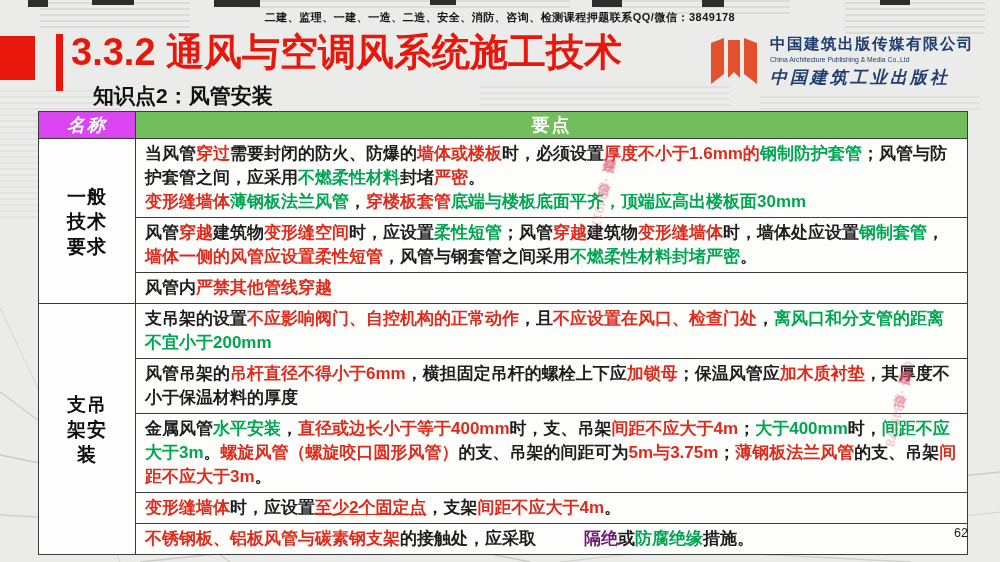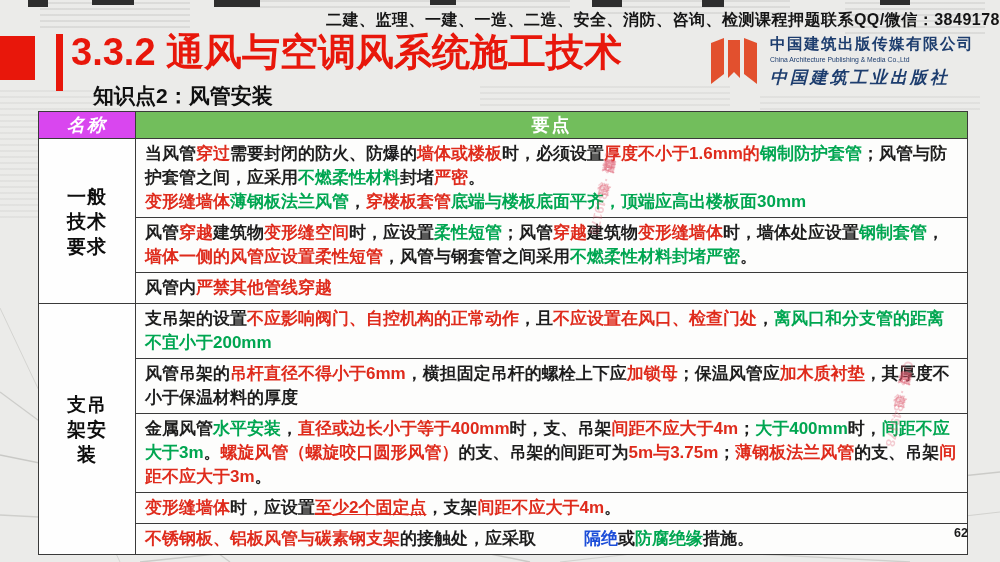--- a/index.html
+++ b/index.html
@@ -10,21 +10,21 @@
   .s1{left:40px;top:2px;width:150px;height:30px;}
   .s2{left:240px;top:0px;width:330px;height:10px;}
   .s3{left:600px;top:0px;width:190px;height:14px;}
   .s4{left:845px;top:2px;width:140px;height:34px;}
   .s5{left:0px;top:90px;width:120px;height:130px;opacity:.45;}
   .s6{left:480px;top:86px;width:250px;height:24px;opacity:.5;}
   .s7{left:760px;top:96px;width:220px;height:16px;opacity:.5;}
   .topdash{position:absolute;top:0;height:7px;background:#2e2e2e;z-index:1;}
   .d1{left:28px;width:20px;}.d2{left:92px;width:42px;height:5px;}.d3{left:214px;width:46px;}
   .d4{left:430px;width:26px;height:5px;}.d5{left:592px;width:30px;}.d6{left:702px;width:22px;}.d7{left:880px;width:30px;height:5px;}
-  .topbar{position:absolute;top:10px;left:0;width:100%;text-align:right;font-size:16px;
+  .topbar{position:absolute;top:10px;left:0;width:100%;text-align:center;font-size:11px;
           font-weight:700;color:#151515;letter-spacing:.5px;z-index:2;}
   .red-square{position:absolute;left:0;top:36px;width:35px;height:44px;z-index:2;}
   .red-vbar{position:absolute;left:56px;top:34px;width:7px;height:57px;z-index:2;}
   .title{position:absolute;left:71px;top:27px;margin:0;font-size:38px;font-weight:900;
          letter-spacing:0px;z-index:2;white-space:nowrap;}
   .subtitle{position:absolute;left:93px;top:82px;margin:0;font-size:21px;font-weight:800;color:#101010;
             border-bottom:2.5px solid #141414;padding:0 3px 2px 0;z-index:2;white-space:nowrap;}
   .publisher{position:absolute;right:26px;top:34px;display:flex;align-items:flex-start;gap:9px;z-index:2;}
   .pub-text{display:flex;flex-direction:column;}
   .pub-cn{font-size:15.5px;font-weight:800;letter-spacing:1.5px;white-space:nowrap;}
@@ -38,21 +38,21 @@
   .content-table{position:absolute;left:38px;top:111px;width:930px;border-collapse:collapse;
                  background:#fdfdfc;z-index:3;}
   .content-table th,.content-table td{border:1.6px solid #3a3a3a;}
   .content-table thead th{color:#fff;font-size:18px;font-weight:800;height:26px;padding:0;letter-spacing:2px;}
   th.name-col{width:96px;}
   td.name-cell{text-align:center;vertical-align:middle;font-weight:800;font-size:19px;
                line-height:25px;color:#0e0e0e;background:#fefefe;letter-spacing:1px;}
   td.point-cell{padding:3px 9px;font-size:17px;font-weight:600;line-height:24px;vertical-align:middle;}
   .footer{position:absolute;bottom:6px;left:0;width:100%;text-align:center;font-size:11.5px;
           font-weight:700;letter-spacing:.5px;z-index:2;}
-  .page-number{position:absolute;right:32px;bottom:22px;font-size:12.5px;font-weight:700;color:#1a1a1a;z-index:4;}
+  .page-number{position:absolute;right:32px;bottom:22px;font-size:12.5px;font-weight:400;color:#1a1a1a;z-index:4;}
 </style>
 </head>
 <body>
 
 <div class="slide">
 
   <svg class="bg-lines" viewBox="0 0 1000 562">
     <line x1="0" y1="455" x2="530" y2="562" stroke="#c9c9c6" stroke-width="1.5"></line>
     <line x1="0" y1="515" x2="910" y2="562" stroke="#cfcfcc" stroke-width="1.3"></line>
     <line x1="0" y1="392" x2="230" y2="562" stroke="#cdcdca" stroke-width="1.3"></line>
@@ -149,21 +149,21 @@
             <div><span style="color: rgb(29, 29, 29);">金属风管</span><span style="color: rgb(0, 166, 81);">水平安装</span><span style="color: rgb(29, 29, 29);">，</span><span style="color: rgb(223, 43, 28);">直径或边长小于等于400mm</span><span style="color: rgb(29, 29, 29);">时，支、吊架</span><span style="color: rgb(223, 43, 28);">间距不应大于4m</span><span style="color: rgb(29, 29, 29);">；</span><span style="color: rgb(0, 166, 81);">大于400mm</span><span style="color: rgb(29, 29, 29);">时，</span><span style="color: rgb(0, 166, 81);">间距不应大于3m</span><span style="color: rgb(29, 29, 29);">。</span><span style="color: rgb(223, 43, 28);">螺旋风管（螺旋咬口圆形风管）</span><span style="color: rgb(29, 29, 29);">的支、吊架的间距可为</span><span style="color: rgb(223, 43, 28);">5m与3.75m</span><span style="color: rgb(29, 29, 29);">；</span><span style="color: rgb(223, 43, 28);">薄钢板法兰风管</span><span style="color: rgb(29, 29, 29);">的支、吊架</span><span style="color: rgb(223, 43, 28);">间距不应大于3m</span><span style="color: rgb(29, 29, 29);">。</span></div>
           </td>
         </tr>
         <tr>
           <td class="point-cell">
             <div><span style="color: rgb(223, 43, 28);">变形缝墙体</span><span style="color: rgb(29, 29, 29);">时，应设置</span><span style="color: rgb(223, 43, 28); text-decoration: underline;">至少2个固定点</span><span style="color: rgb(29, 29, 29);">，支架</span><span style="color: rgb(223, 43, 28);">间距不应大于4m</span><span style="color: rgb(29, 29, 29);">。</span></div>
           </td>
         </tr>
         <tr>
           <td class="point-cell">
-            <div><span style="color: rgb(223, 43, 28);">不锈钢板、铝板风管与碳素钢支架</span><span style="color: rgb(29, 29, 29);">的接触处，应采取</span><span style="color: #1d4ed8; padding-left: 48px;">隔绝</span><span style="color: rgb(29, 29, 29);">或</span><span style="color: rgb(0, 166, 81);">防腐绝缘</span><span style="color: rgb(29, 29, 29);">措施。</span></div>
+            <div><span style="color: rgb(223, 43, 28);">不锈钢板、铝板风管与碳素钢支架</span><span style="color: rgb(29, 29, 29);">的接触处，应采取</span><span style="color: #701a75; padding-left: 48px;">隔绝</span><span style="color: rgb(29, 29, 29);">或</span><span style="color: rgb(0, 166, 81);">防腐绝缘</span><span style="color: rgb(29, 29, 29);">措施。</span></div>
           </td>
         </tr>
       </tbody>
   </table>
 
   <div class="footer" style="color: rgb(124, 34, 32);">名师面授精华、央企内训、考点串讲、习题模考、考前三页纸、绝密押题联系QQ/微信：3849178</div>
   <div class="page-number">62</div>
 
 </div>
 

